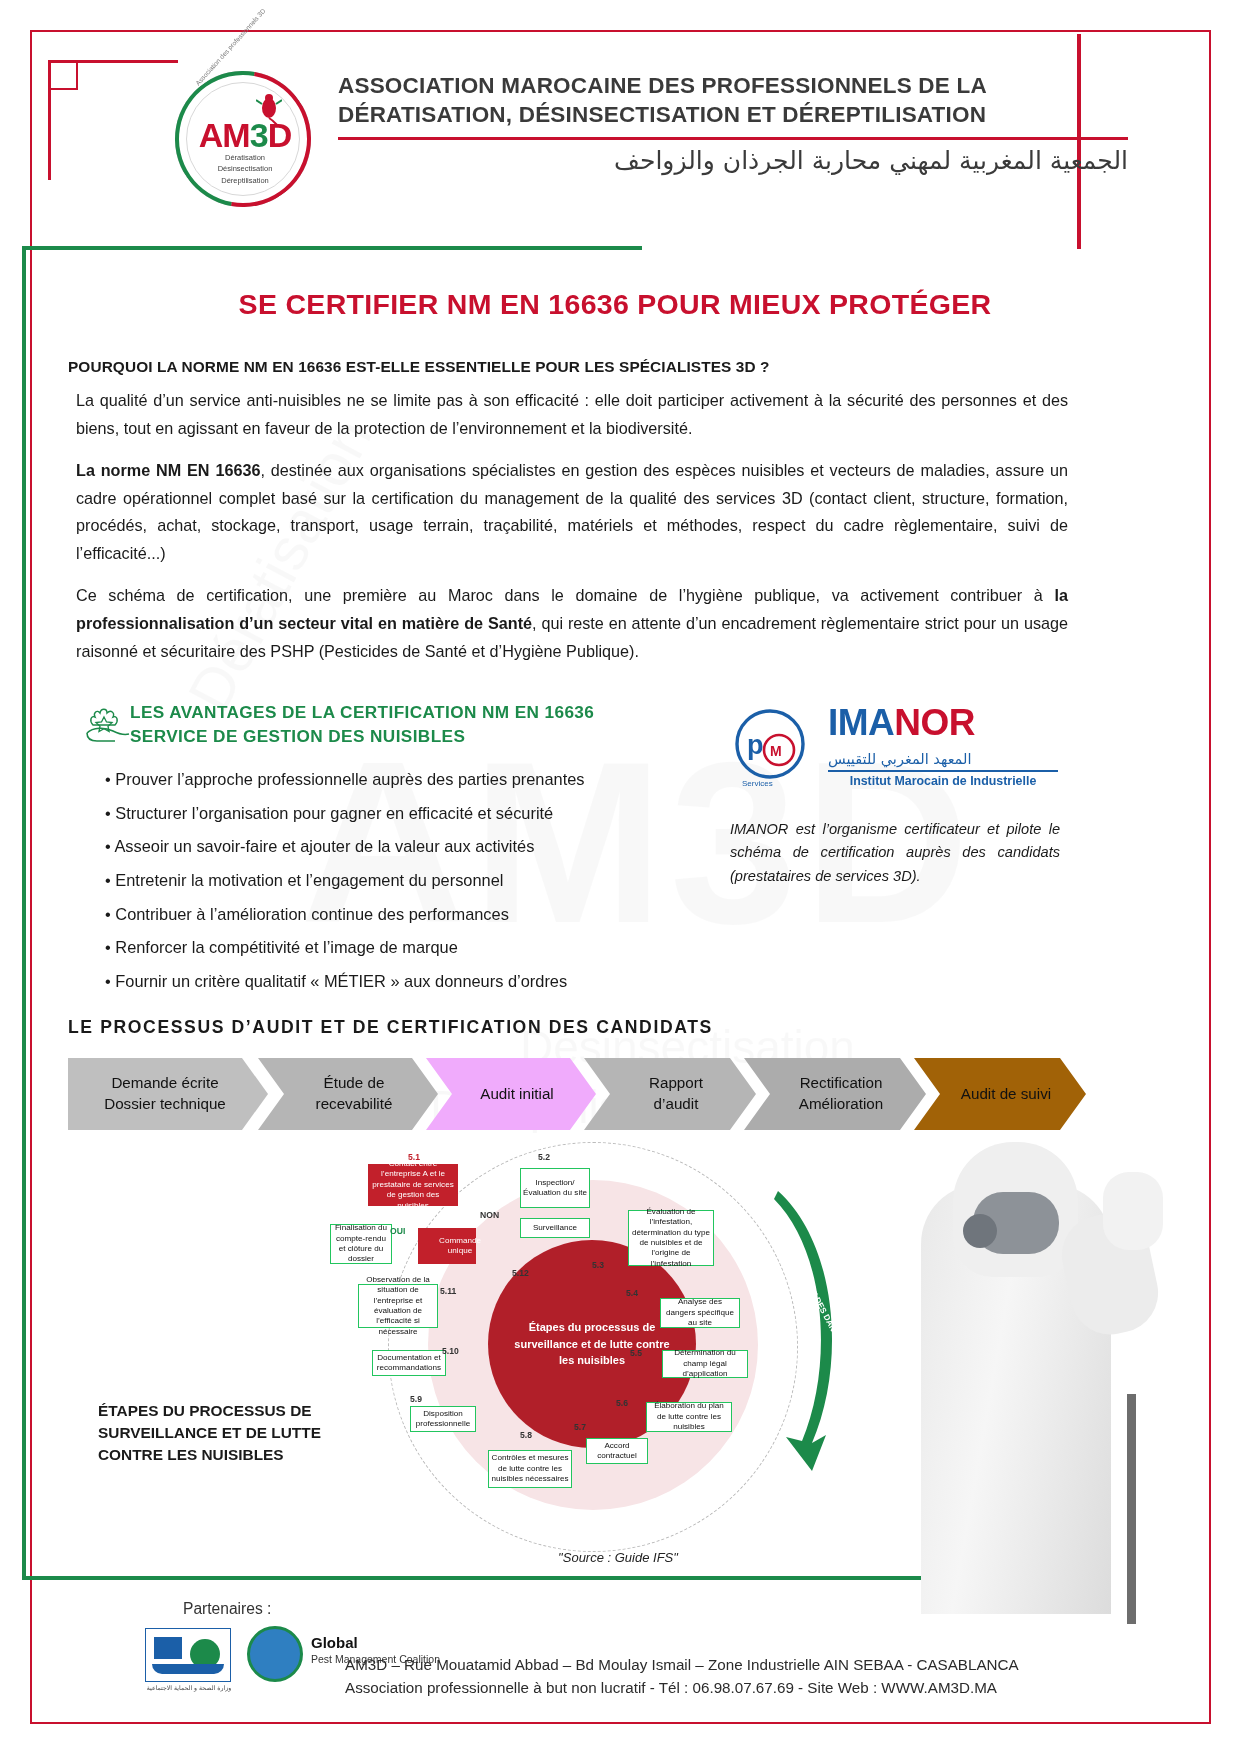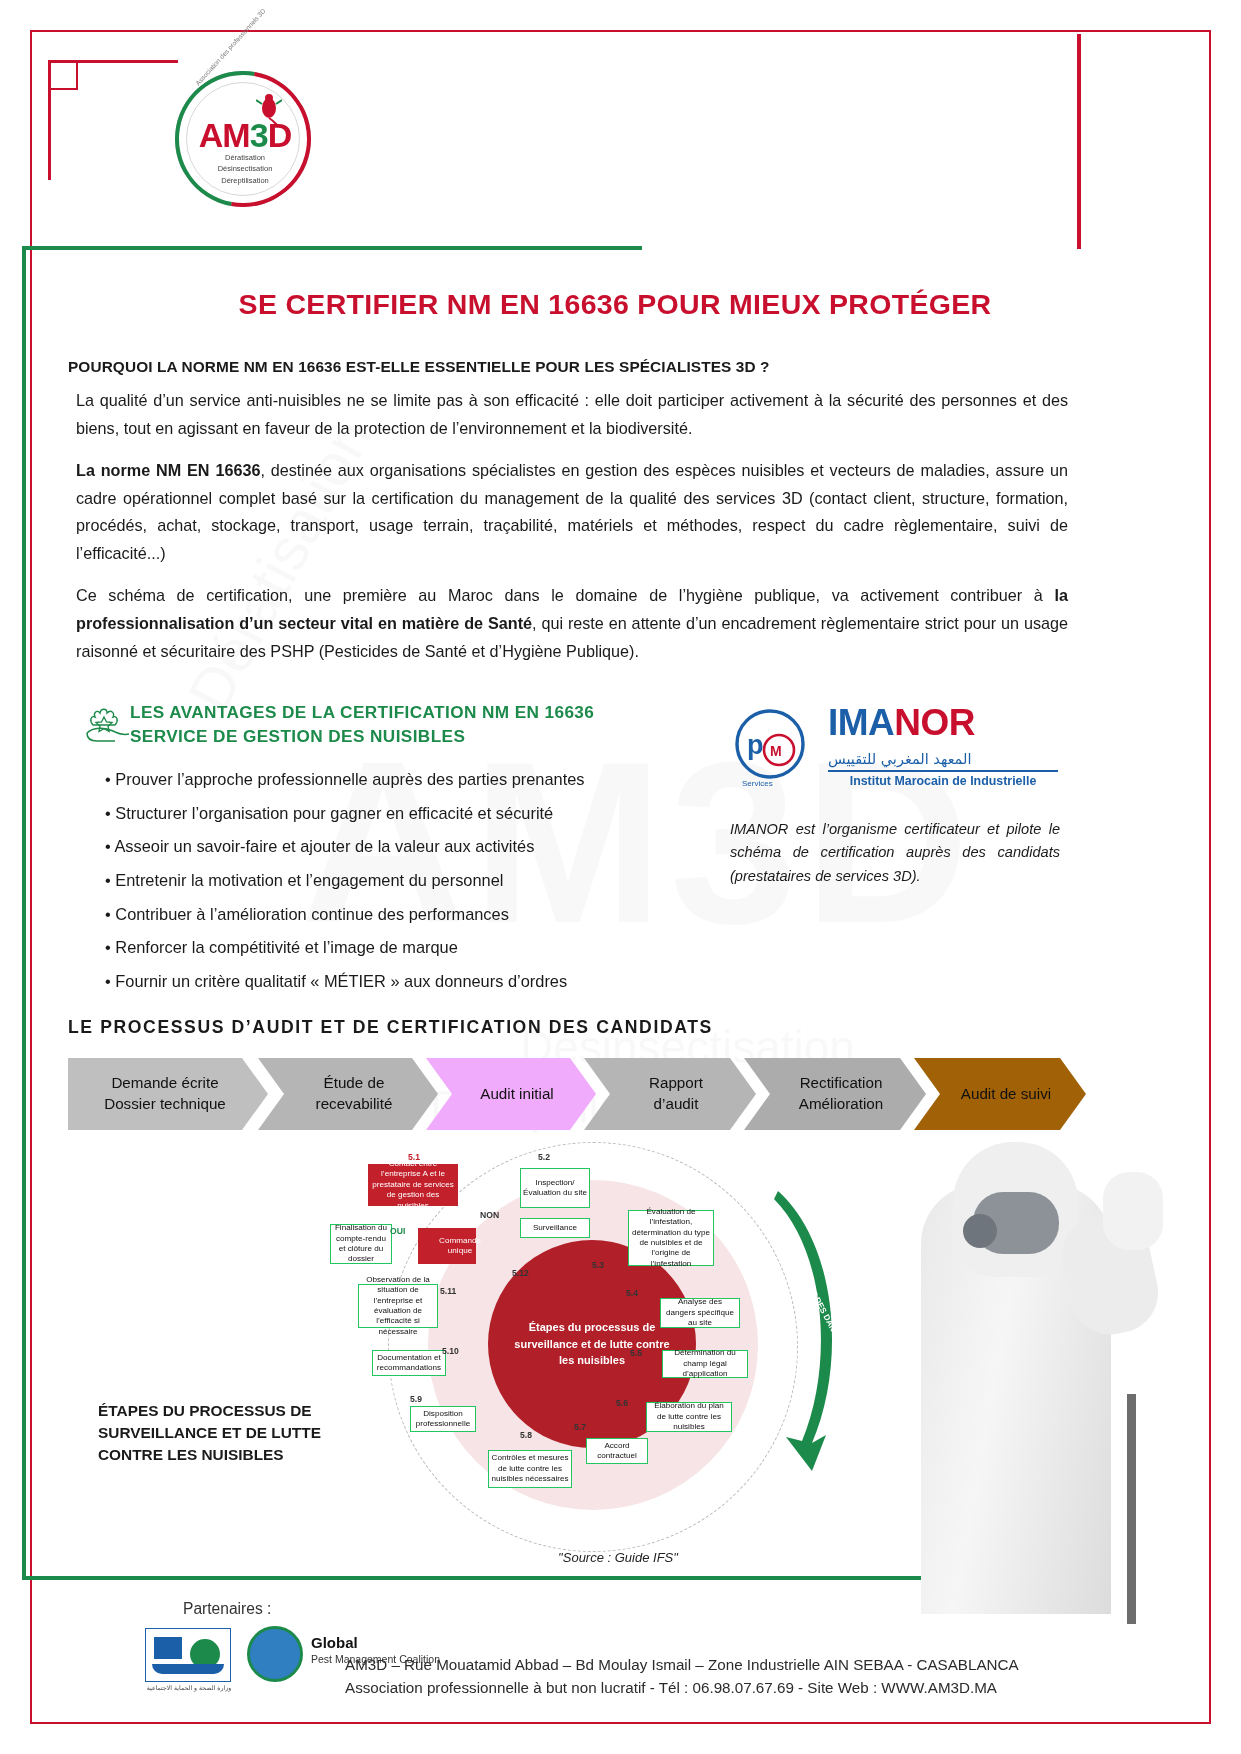--- a/index.html
+++ b/index.html
@@ -340,20 +340,25 @@
       <path d="M13 24 C18 27 20 30 22 32" stroke="#c8102e" stroke-width="2" fill="none"></path>
       <path d="M6 10 L0 6" stroke="#1c8a4a" stroke-width="2"></path>
       <path d="M20 10 L26 6" stroke="#1c8a4a" stroke-width="2"></path>
     </svg>
     <div class="logo-circ-text">
       <span style="left:16px; top:6px; transform:rotate(-48deg);">Association des professionnels 3D</span>
     </div>
     <div class="logo-am3d">AM<span class="b3">3</span>D</div>
     <div class="logo-sub">Dératisation<br>Désinsectisation<br>Déreptilisation</div>
   </div>
+  <div class="title-block">
+    <div class="title-fr">ASSOCIATION MAROCAINE DES PROFESSIONNELS DE LA DÉRATISATION, DÉSINSECTISATION ET DÉREPTILISATION</div>
+    <div class="title-rule"></div>
+    <div class="title-ar">الجمعية المغربية لمهني محاربة الجرذان والزواحف</div>
+  </div>
 </div>
 
 <div class="main-title">SE CERTIFIER NM EN 16636 POUR MIEUX PROTÉGER</div>
 
 <div class="sec1">
   <div class="q-head">POURQUOI LA NORME NM EN 16636 EST-ELLE ESSENTIELLE POUR LES SPÉCIALISTES 3D ?</div>
   <p class="p">La qualité d’un service anti-nuisibles ne se limite pas à son efficacité : elle doit participer activement à la sécurité des personnes et des biens, tout en agissant en faveur de la protection de l’environnement et la biodiversité.</p>
   <p class="p">
     <b>La norme NM EN 16636</b><span>, destinée aux organisations spécialistes en gestion des espèces nuisibles et vecteurs de maladies, assure un cadre opérationnel complet basé sur la certification du management de la qualité des services 3D (contact client, structure, formation, procédés, achat, stockage, transport, usage terrain, traçabilité, matériels et méthodes, respect du cadre règlementaire, suivi de l’efficacité...)</span>
   </p>

